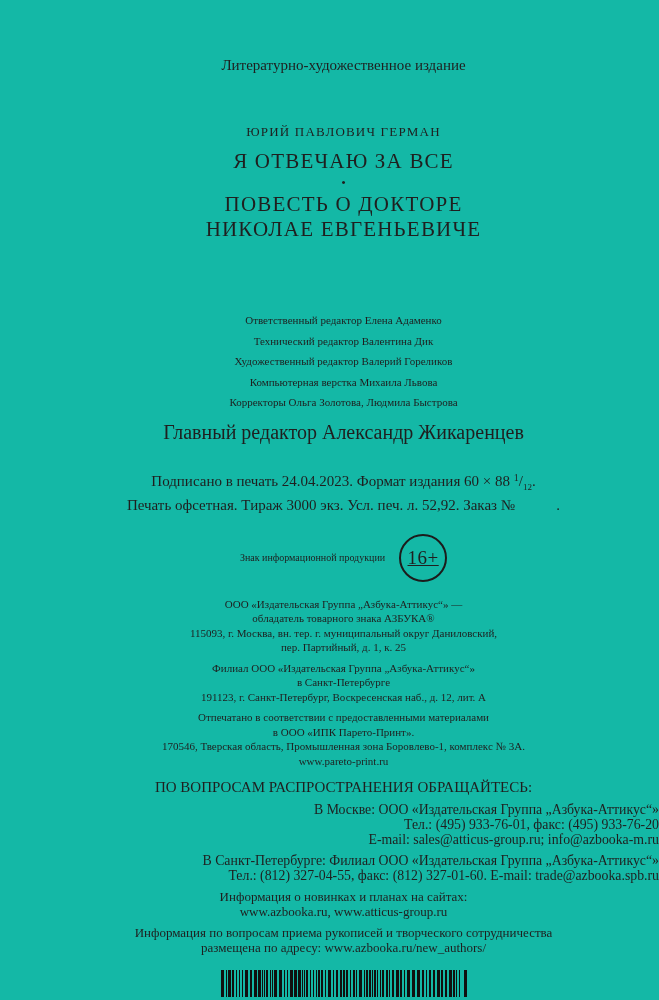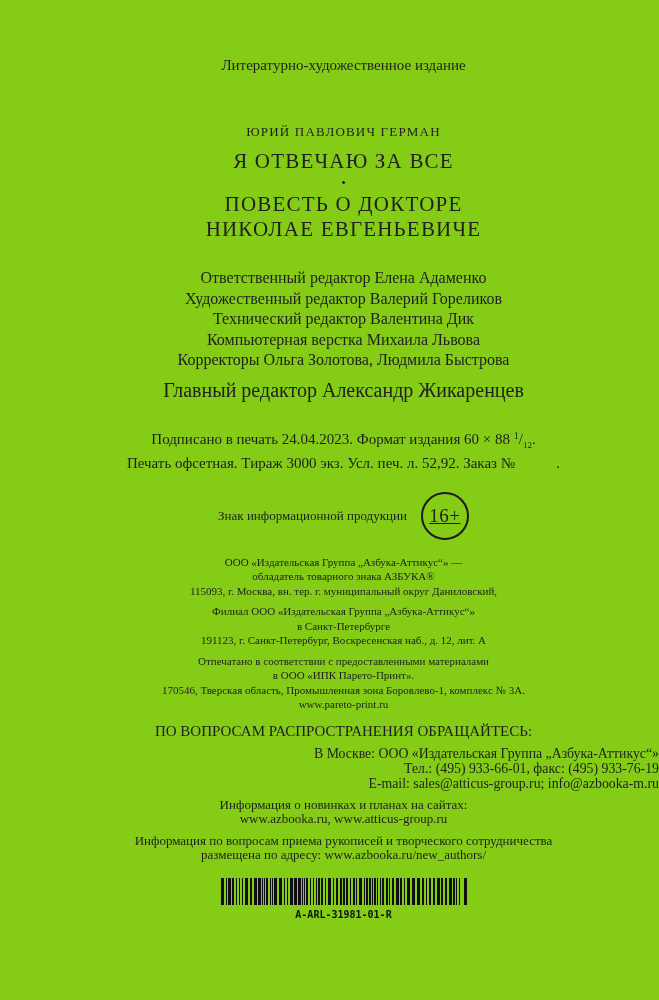--- a/index.html
+++ b/index.html
@@ -4,21 +4,21 @@
 <style>
   html, body {
     margin: 0;
     padding: 0;
     background: #ffffff;
   }
   .page {
     position: relative;
     width: 659px;
     height: 1000px;
-    background: #84cc16;
+    background: #14b8a6;
     overflow: hidden;
     font-family: "Liberation Serif", serif;
     color: #1f1f1f;
   }
   .content {
     box-sizing: border-box;
     width: 659px;
     padding-left: 28px;   
     padding-top: 56px;
     text-align: center;
@@ -44,22 +44,22 @@
     line-height: 15px;
     margin-top: 1px;
   }
   .subtitle {
     font-size: 21px;
     letter-spacing: 1.2px;
     line-height: 25px;
     margin-top: 2px;
   }
   .staff {
-    margin-top: 26px;
-    font-size: 16px;
+    margin-top: 68px;
+    font-size: 11px;
     line-height: 20.5px;
   }
   .chief-editor {
     margin-top: 9px;
     font-size: 20px;
     line-height: 20px;
   }
   .print-info {
     margin-top: 27px;
     font-size: 15px;
@@ -75,21 +75,21 @@
     vertical-align: -4px;
   }
   .age-block {
     margin-top: 20px;
     display: flex;
     justify-content: center;
     align-items: center;
     gap: 14px;
   }
   .age-text {
-    font-size: 13px;
+    font-size: 10px;
     line-height: 15.5px;
     text-align: center;
   }
   .age-badge {
     width: 44px;
     height: 44px;
     border: 2.5px solid #1c1c1c;
     border-radius: 50%;
     display: flex;
     align-items: center;
@@ -145,22 +145,22 @@
     <div class="author">ЮРИЙ ПАВЛОВИЧ ГЕРМАН</div>
     <div class="book-title">Я ОТВЕЧАЮ ЗА ВСЕ</div>
     <div class="sep-dot">•</div>
     <div class="subtitle">
       <span class="line">ПОВЕСТЬ О ДОКТОРЕ</span>
       <span class="line">НИКОЛАЕ ЕВГЕНЬЕВИЧЕ</span>
     </div>
 
     <div class="staff">
       <span class="line">Ответственный редактор Елена Адаменко</span>
+      <span class="line">Технический редактор Валентина Дик</span>
       <span class="line">Художественный редактор Валерий Гореликов</span>
-      <span class="line">Технический редактор Валентина Дик</span>
       <span class="line">Компьютерная верстка Михаила Львова</span>
       <span class="line">Корректоры Ольга Золотова, Людмила Быстрова</span>
     </div>
     <div class="chief-editor">Главный редактор Александр Жикаренцев</div>
 
     <div class="print-info">
       <span class="line"><span>Подписано в печать 24.04.2023. Формат издания 60 × 88 </span><span><sup>1</sup><span>/</span><sub>12</sub></span><span>.</span></span>
       <span class="line">Печать офсетная. Тираж 3000 экз. Усл. печ. л. 52,92. Заказ №&nbsp;&nbsp;&nbsp;&nbsp;&nbsp;&nbsp;&nbsp;&nbsp;&nbsp;&nbsp;&nbsp;.</span>
     </div>
 
@@ -168,43 +168,48 @@
       <div class="age-text">
         <span class="line">Знак информационной продукции</span>
       </div>
       <div class="age-badge">16+</div>
     </div>
 
     <div class="pub-par first">
       <span class="line">ООО «Издательская Группа „Азбука-Аттикус“» —</span>
       <span class="line">обладатель товарного знака АЗБУКА®</span>
       <span class="line">115093, г. Москва, вн. тер. г. муниципальный округ Даниловский,</span>
+      <span class="line">пер. Партийный, д. 1, к. 25</span>
     </div>
 
     <div class="pub-par">
       <span class="line">Филиал ООО «Издательская Группа „Азбука-Аттикус“»</span>
       <span class="line">в Санкт-Петербурге</span>
       <span class="line">191123, г. Санкт-Петербург, Воскресенская наб., д. 12, лит. А</span>
     </div>
 
     <div class="pub-par">
       <span class="line">Отпечатано в соответствии с предоставленными материалами</span>
       <span class="line">в ООО «ИПК Парето-Принт».</span>
       <span class="line">170546, Тверская область, Промышленная зона Боровлево-1, комплекс № 3А.</span>
       <span class="line">www.pareto-print.ru</span>
     </div>
 
     <div class="dist-header">ПО ВОПРОСАМ РАСПРОСТРАНЕНИЯ ОБРАЩАЙТЕСЬ:</div>
 
     <div class="dist-par">
       <span class="line">В Москве: ООО «Издательская Группа „Азбука-Аттикус“»</span>
-      <span class="line">Тел.: (495) 933-66-01, факс: (495) 933-76-19</span>
+      <span class="line">Тел.: (495) 933-76-01, факс: (495) 933-76-20</span>
       <span class="line">E-mail: sales@atticus-group.ru; info@azbooka-m.ru</span>
     </div>
 
+    <div class="dist-par">
+      <span class="line">В Санкт-Петербурге: Филиал ООО «Издательская Группа „Азбука-Аттикус“»</span>
+      <span class="line">Тел.: (812) 327-04-55, факс: (812) 327-01-60. E-mail: trade@azbooka.spb.ru</span>
+    </div>
 
     <div class="small-par">
       <span class="line">Информация о новинках и планах на сайтах:</span>
       <span class="line">www.azbooka.ru, www.atticus-group.ru</span>
     </div>
 
     <div class="small-par">
       <span class="line">Информация по вопросам приема рукописей и творческого сотрудничества</span>
       <span class="line">размещена по адресу: www.azbooka.ru/new_authors/</span>
     </div>

